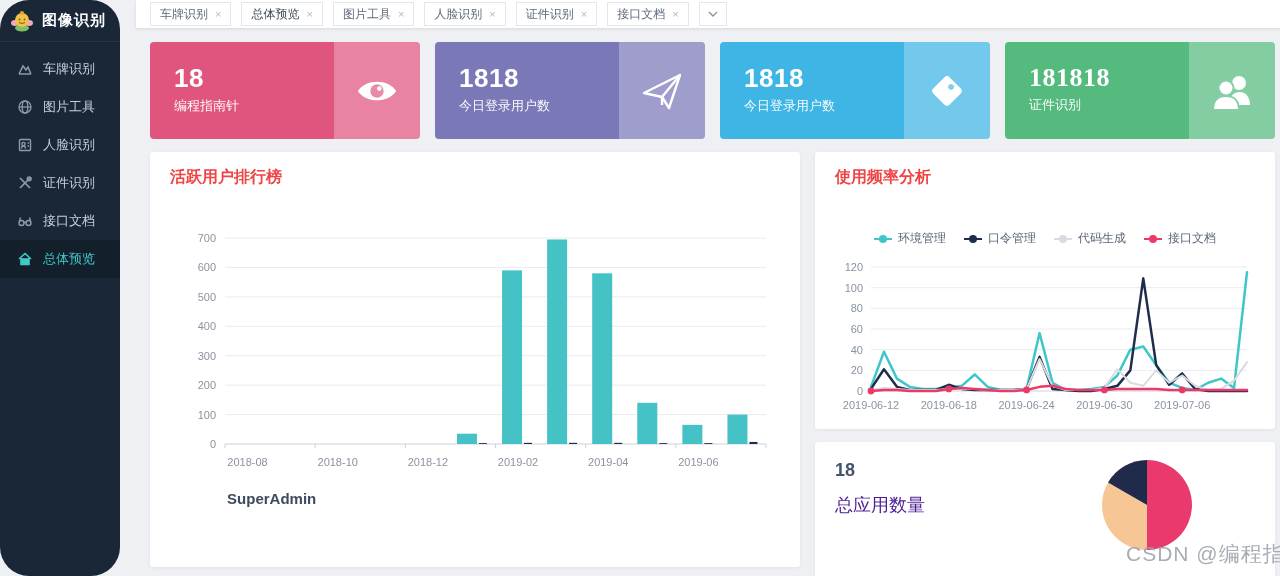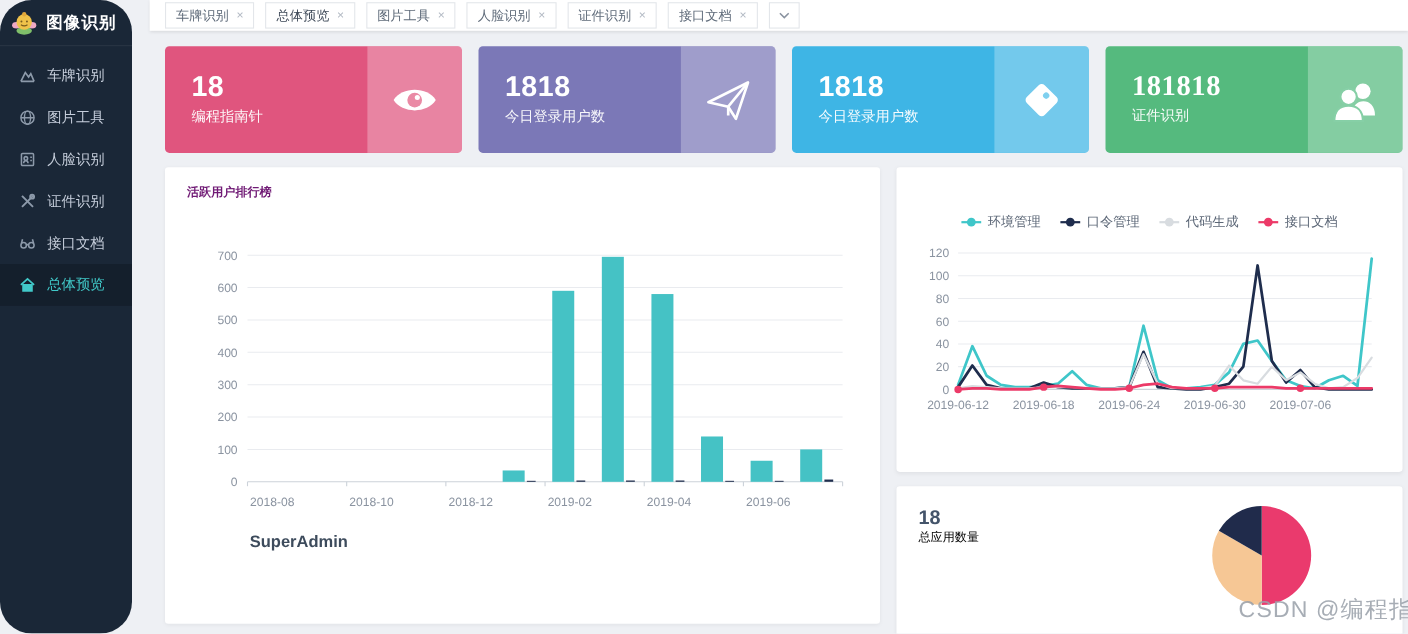--- a/index.html
+++ b/index.html
@@ -26,39 +26,39 @@
   .content { padding:14px; }
   .cards { display:flex; gap:15px; }
   .stat-card { width:270px; height:97px; flex-shrink:0; border-radius:4px; position:relative; overflow:hidden; color:#fff; }
   .card-body { position:absolute; left:24px; top:50%; transform:translateY(-54%); }
   .card-value { font-size:26px; font-weight:bold; letter-spacing:0.5px; }
   .card-label { font-size:13px; margin-top:3px; opacity:0.95; }
   .card-icon-sec { position:absolute; right:0; top:0; width:32%; height:100%; background:rgba(255,255,255,0.28); display:flex; align-items:center; justify-content:center; }
 
   .panels { display:flex; gap:15px; margin-top:13px; align-items:flex-start; }
   .panel { background:#fff; border-radius:3px; box-shadow:0 1px 4px rgba(0,0,0,0.06); }
-  .panel h3 { font-size:11px; color:#701a75; font-weight:bold; }
+  .panel h3 { font-size:16px; color:#ef4444; font-weight:bold; }
   .left-panel { width:656px; height:415px; padding:15px 20px; }
   #bar-chart { display:block; margin-top:38px; }
   .winners { display:flex; margin-top:12px; }
   .winner { flex:1; text-align:center; }
   .winner-name { font-size:15px; font-weight:bold; color:#3d4b5c; }
   .winner-title { font-size:12px; color:#9aa5b1; margin-top:9px; }
 
   .right-col { width:462px; display:flex; flex-direction:column; gap:13px; }
   .usage-panel { height:277px; padding:15px 20px; }
-  .legend { display:flex; justify-content:center; gap:18px; margin-top:26px;align-items:center; }
+  .legend { display:flex; justify-content:center; gap:18px; margin-top:42px;align-items:center; }
   .legend-item { display:flex; align-items:center; gap:6px; font-size:12px; color:#5b6676; cursor:pointer; }
   .lg-marker { display:inline-block; width:18px; height:2px; position:relative; }
   .lg-dot { position:absolute; left:5px; top:-3px; width:8px; height:8px; border-radius:50%; }
   #line-chart { display:block; margin-top:10px; }
 
   .apps-panel { height:160px; padding:18px 20px; position:relative; }
   .apps-value { font-size:18px; font-weight:bold; color:#44546a; }
-  .apps-label { font-size:11px; color:#000000; }
+  .apps-label { font-size:18px; color:#4c1d95; margin-top:12px; }
   #pie-chart { position:absolute; right:80px; top:15px; }
 
   .watermark { position:absolute; left:1126px; top:540px; font-size:21px; color:#9ba2ab; opacity:0.88; z-index:20; white-space:nowrap; letter-spacing:1px; }
 </style>
 </head>
 <body>
 
 <aside class="sidebar">
   <div class="logo">
     <span style="display:inline-flex">
@@ -286,20 +286,21 @@
           </div>
           <div class="winner">
           </div>
           <div class="winner">
           </div>
         </div>
       </section>
 
       <div class="right-col">
         <section class="panel usage-panel">
+          <h3>使用频率分析</h3>
           <div class="legend" id="legend">
               <span class="legend-item">
                 <span class="lg-marker" style="background: rgb(63, 198, 201);">
                   <span class="lg-dot" style="background: rgb(63, 198, 201);"></span>
                 </span>
                 <span>环境管理</span>
               </span>
               <span class="legend-item">
                 <span class="lg-marker" style="background: rgb(31, 45, 77);">
                   <span class="lg-dot" style="background: rgb(31, 45, 77);"></span>

